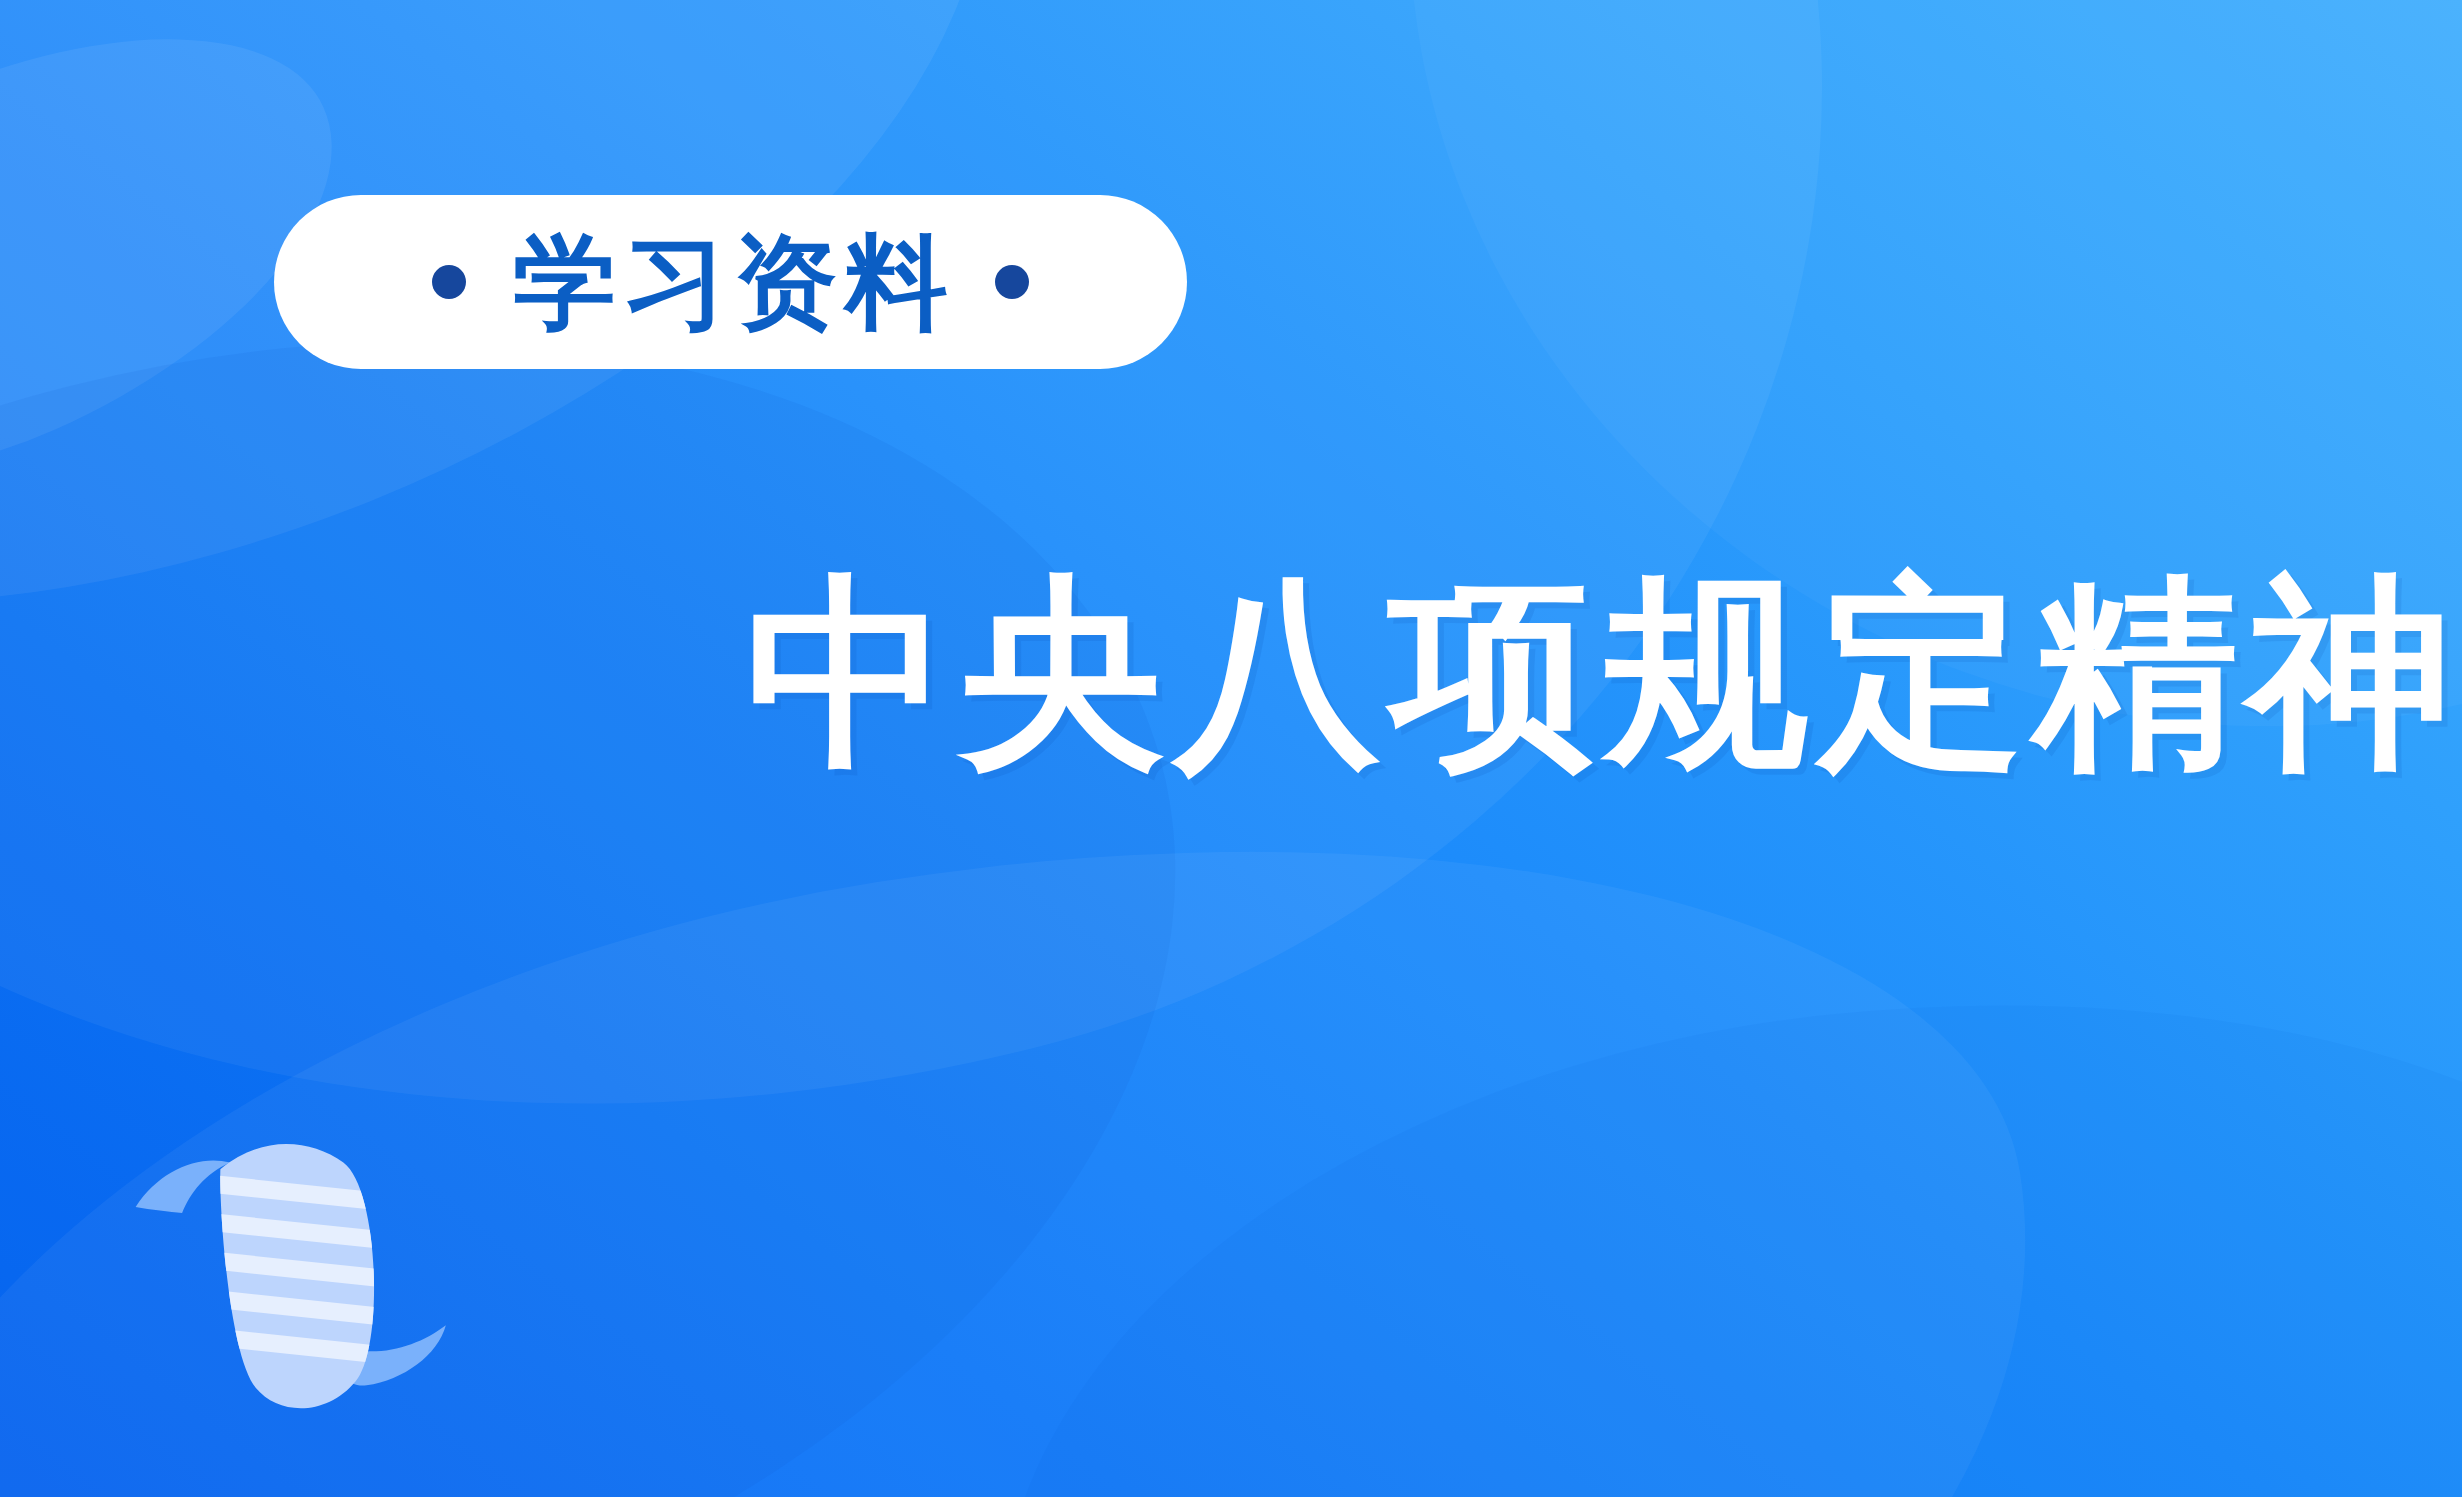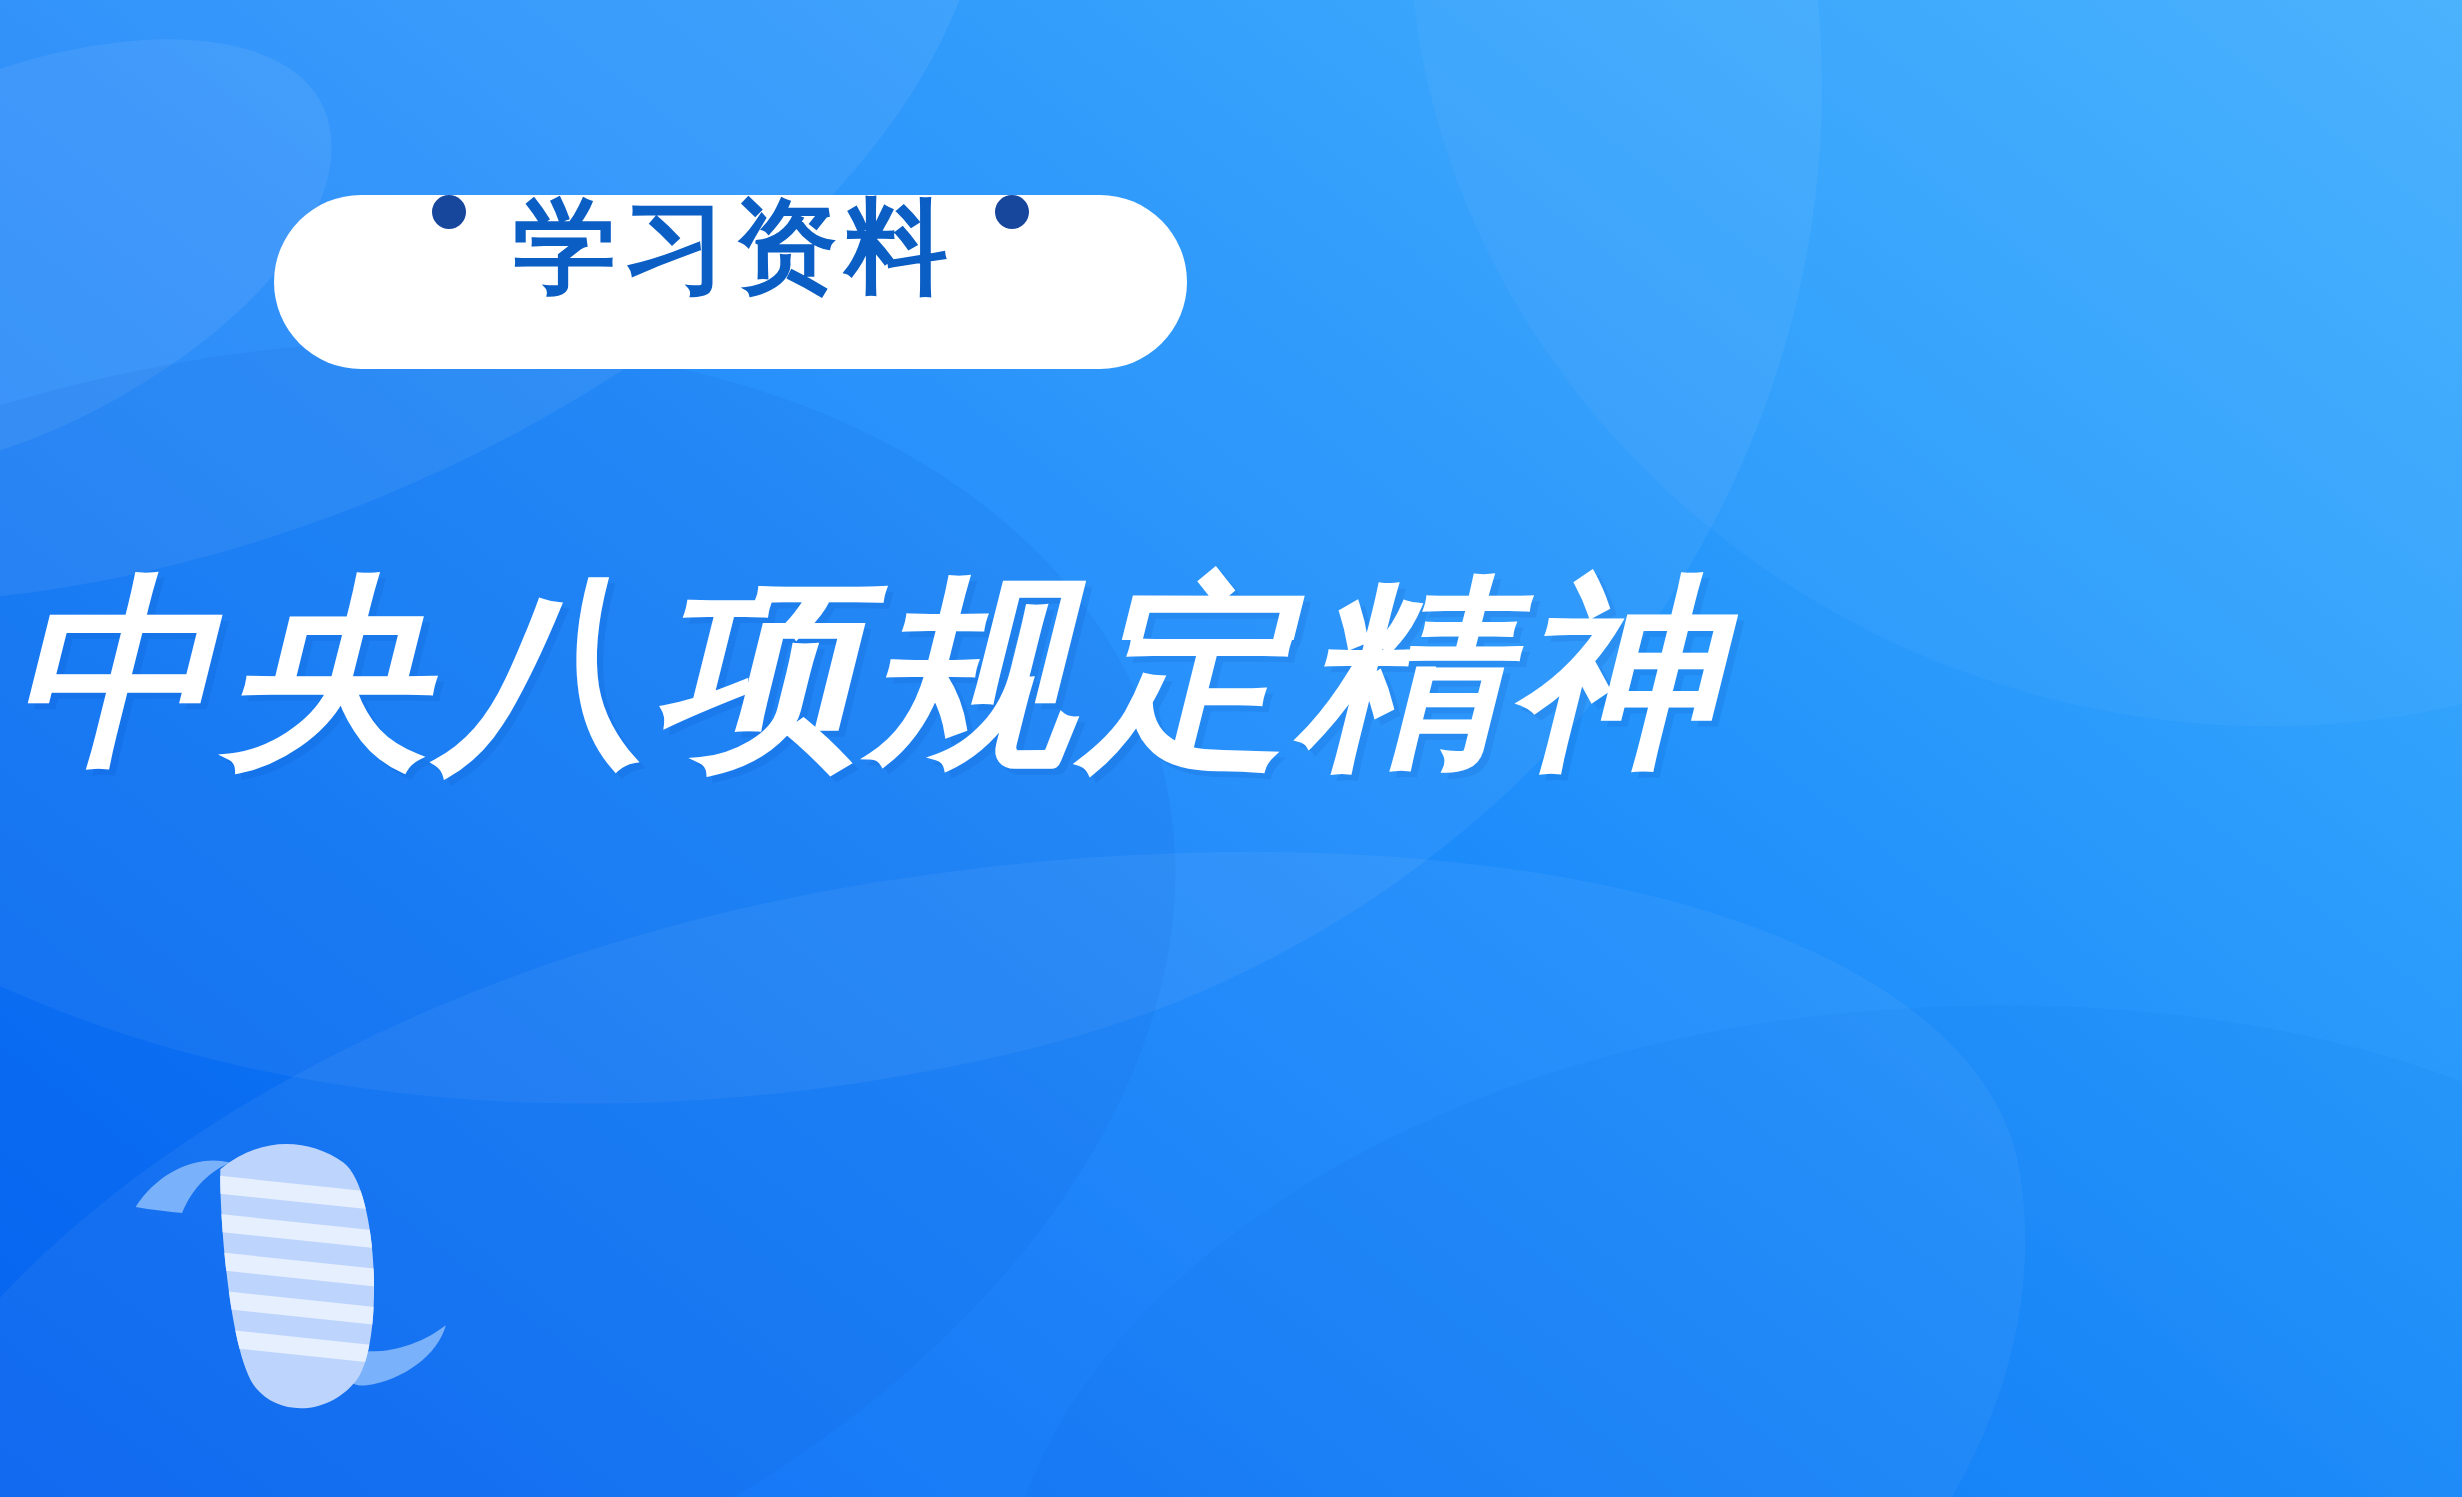--- a/index.html
+++ b/index.html
@@ -96,21 +96,21 @@
   
   #badge {
     position: absolute;
     left: 274px;
     top: 195px;
     width: 913px;
     height: 174px;
     background: #ffffff;
     border-radius: 87px;
     display: flex;
-    align-items: flex-start;
+    align-items: center;
     justify-content: center;
     gap: 40px;
   }
   .badge-dot {
     width: 34px;
     height: 34px;
     border-radius: 50%;
     background: #16479D;
     flex: 0 0 auto;
   }
@@ -123,22 +123,21 @@
     white-space: nowrap;
     text-indent: 7.5px;
   }
 
   
   #title-block {
     position: absolute;
     left: 0;
     top: 520px;
     width: 2462px;
-    text-align: left;
-    font-style: italic;
+    text-align: right;
   }
   .title-line {
     color: #ffffff;
     font-weight: 700;
     font-size: 205px;
     line-height: 1.49;
     letter-spacing: 9.6px;
     text-indent: 9.6px;
     white-space: nowrap;
     text-shadow: 6.2px 6.2px 0 rgba(0, 62, 160, 0.10);

